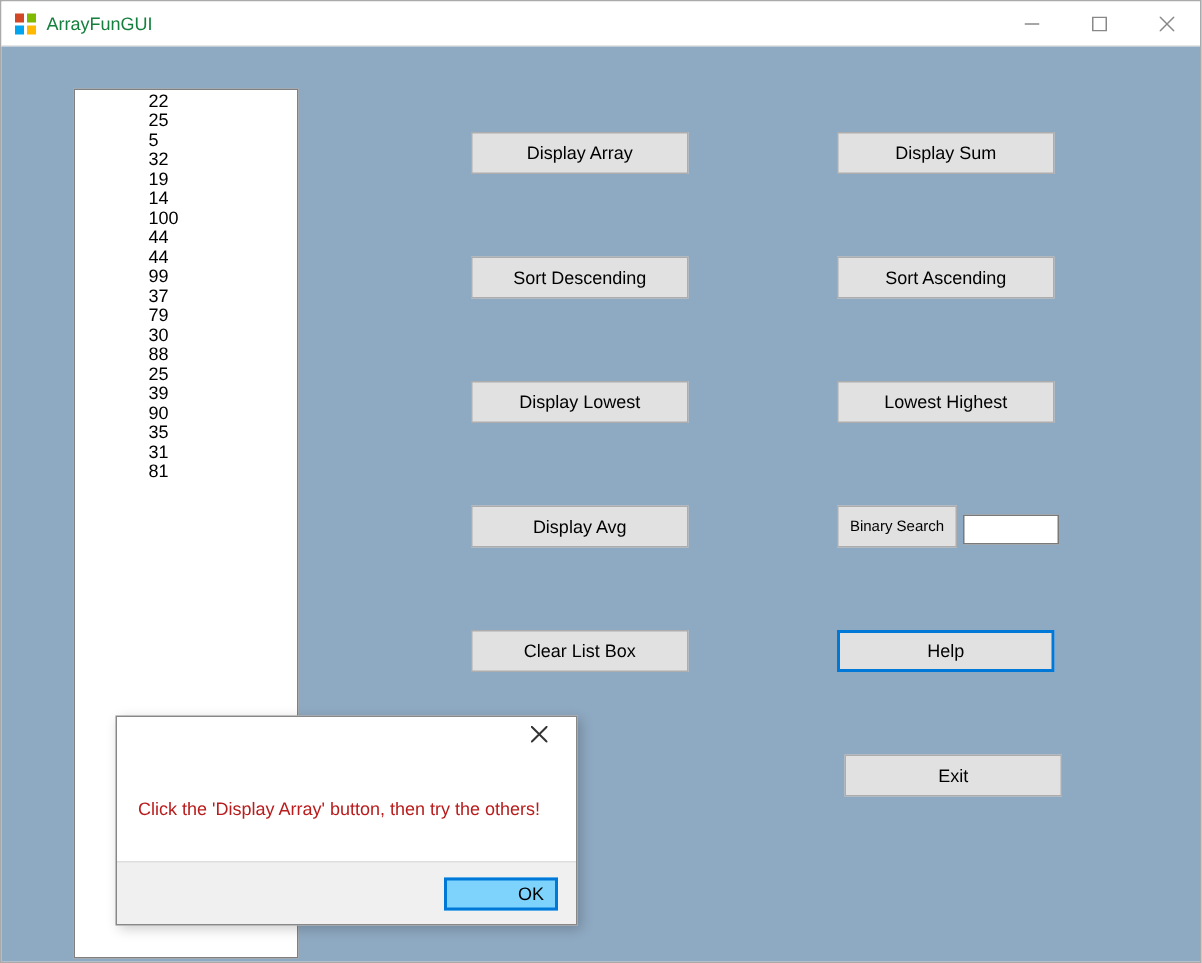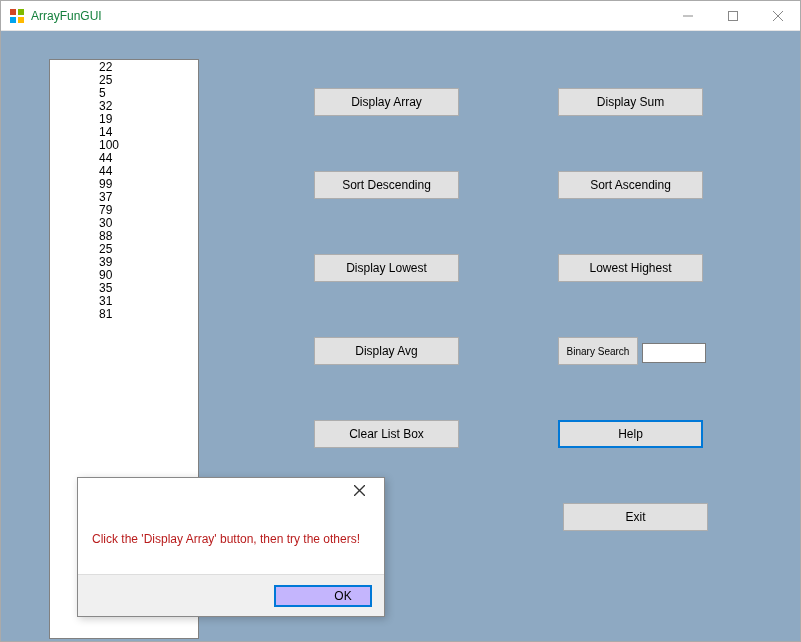--- a/index.html
+++ b/index.html
@@ -140,23 +140,23 @@
     .dialog-footer {
       height: 42px;
       background: #f0f0f0;
       display: flex;
       align-items: center;
       justify-content: flex-end;
       padding-right: 12px;
       border-top: 1px solid #ddd;
     }
     .ok-btn {
-      width: 98px;
+      width: 76px;
       height: 22px;
-      background: #c4b5fd;
+      background: #7dd3fc;
       border: 2px solid #0078d7;
       display: flex;
       align-items: center;
       justify-content: center;
       cursor: pointer;
       font-size: 12px;
       padding-left: 40px;
     }
   </style>
 </head>

